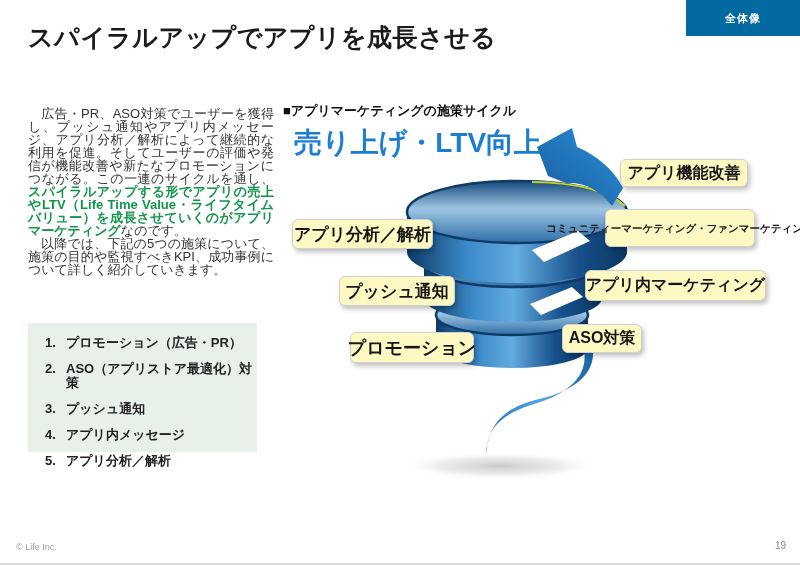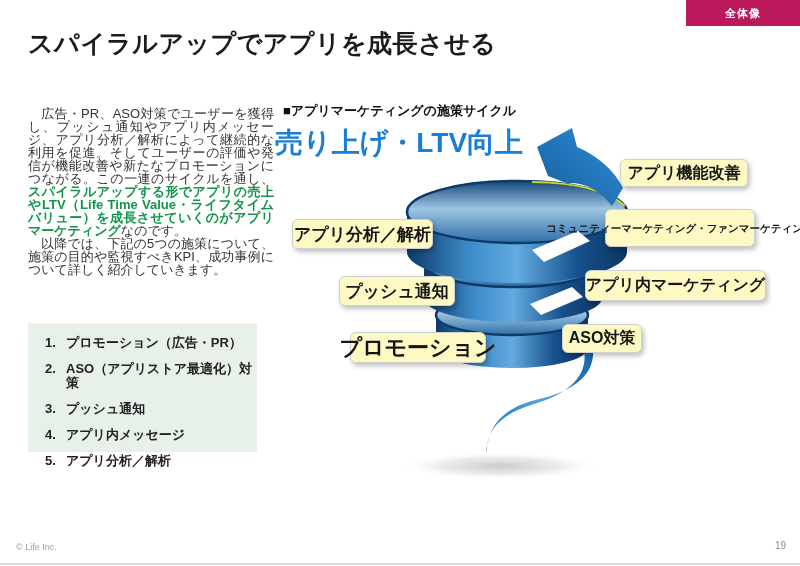--- a/index.html
+++ b/index.html
@@ -1,26 +1,26 @@
 <!DOCTYPE html>
 <html><head>
 <meta charset="utf-8">
 <style>
   html,body{margin:0;padding:0;background:#ffffff;}
   .slide{
     position:relative;width:800px;height:566px;background:#ffffff;overflow:hidden;
     font-family:"Liberation Sans","DejaVu Sans",sans-serif;
   }
   .badge{
-    position:absolute;left:686px;top:0;width:114px;height:26px;background:#be185d;
+    position:absolute;left:686px;top:0;width:114px;height:36px;background:#0369a1;
     color:#ffffff;font-size:11px;font-weight:700;display:flex;align-items:center;justify-content:center;
     letter-spacing:1px;
   }
   .title{
-    position:absolute;left:28px;top:27px;font-size:25px;font-weight:700;color:#1b1b1b;
+    position:absolute;left:28px;top:21px;font-size:25px;font-weight:700;color:#1b1b1b;
     letter-spacing:0.5px;white-space:nowrap;margin:0;
   }
   .subtitle{
     position:absolute;left:28px;top:64px;font-size:16px;line-height:18px;font-weight:700;color:#0e8c44;margin:0;
   }
   .bodytext{
     position:absolute;left:28px;top:107px;width:246px;font-size:13px;line-height:13px;
     color:#333333;text-align:justify;
   }
   .bodytext p{margin:0;}
@@ -28,32 +28,32 @@
   .listbox{
     position:absolute;left:28px;top:323px;width:229px;height:129px;background:#e7f1ea;
     box-sizing:border-box;padding:13px 0 0 17px;
   }
   .listrow{display:flex;font-size:13px;font-weight:700;color:#222222;margin-bottom:12.5px;line-height:13.5px;}
   .listrow .num{width:21px;flex:none;}
   .dheading{
     position:absolute;left:283px;top:102px;font-size:13px;font-weight:700;color:#111111;margin:0;white-space:nowrap;
   }
   .goal{
-    position:absolute;left:275px;top:124px;font-size:28px;font-weight:800;color:#1b7ed3;
+    position:absolute;left:294px;top:124px;font-size:28px;font-weight:800;color:#1b7ed3;
     white-space:nowrap;margin:0;
   }
   .spiral-svg{position:absolute;left:280px;top:100px;width:520px;height:420px;}
   .dlabel{
     position:absolute;background:#fef9c3;border:1px solid #cfcfcf;border-radius:6px;
     box-shadow:2px 3px 5px rgba(0,0,0,0.25);display:flex;align-items:center;justify-content:center;
     font-weight:700;color:#161616;white-space:nowrap;box-sizing:border-box;
   }
   .lbl-analysis{left:292px;top:219px;width:141px;height:30px;font-size:17px;}
   .lbl-push{left:339px;top:276px;width:116px;height:30px;font-size:17px;}
-  .lbl-promotion{left:350px;top:332px;width:136px;height:31px;font-size:22px;justify-content:center;}
+  .lbl-promotion{left:350px;top:332px;width:124px;height:31px;font-size:18px;justify-content:center;}
   .lbl-feature{left:620px;top:159px;width:128px;height:28px;font-size:16px;}
   .lbl-community{left:605px;top:209px;width:150px;height:38px;font-size:10.5px;line-height:13px;}
   .lbl-inapp{left:585px;top:270px;width:181px;height:31px;font-size:16px;}
   .lbl-aso{left:562px;top:324px;width:80px;height:29px;font-size:16px;}
   .footer{
     position:absolute;left:16px;top:542px;font-size:9px;color:#a0a0a0;
   }
   .pagenum{
     position:absolute;right:14px;top:540px;font-size:10px;color:#8a8a8a;
   }

